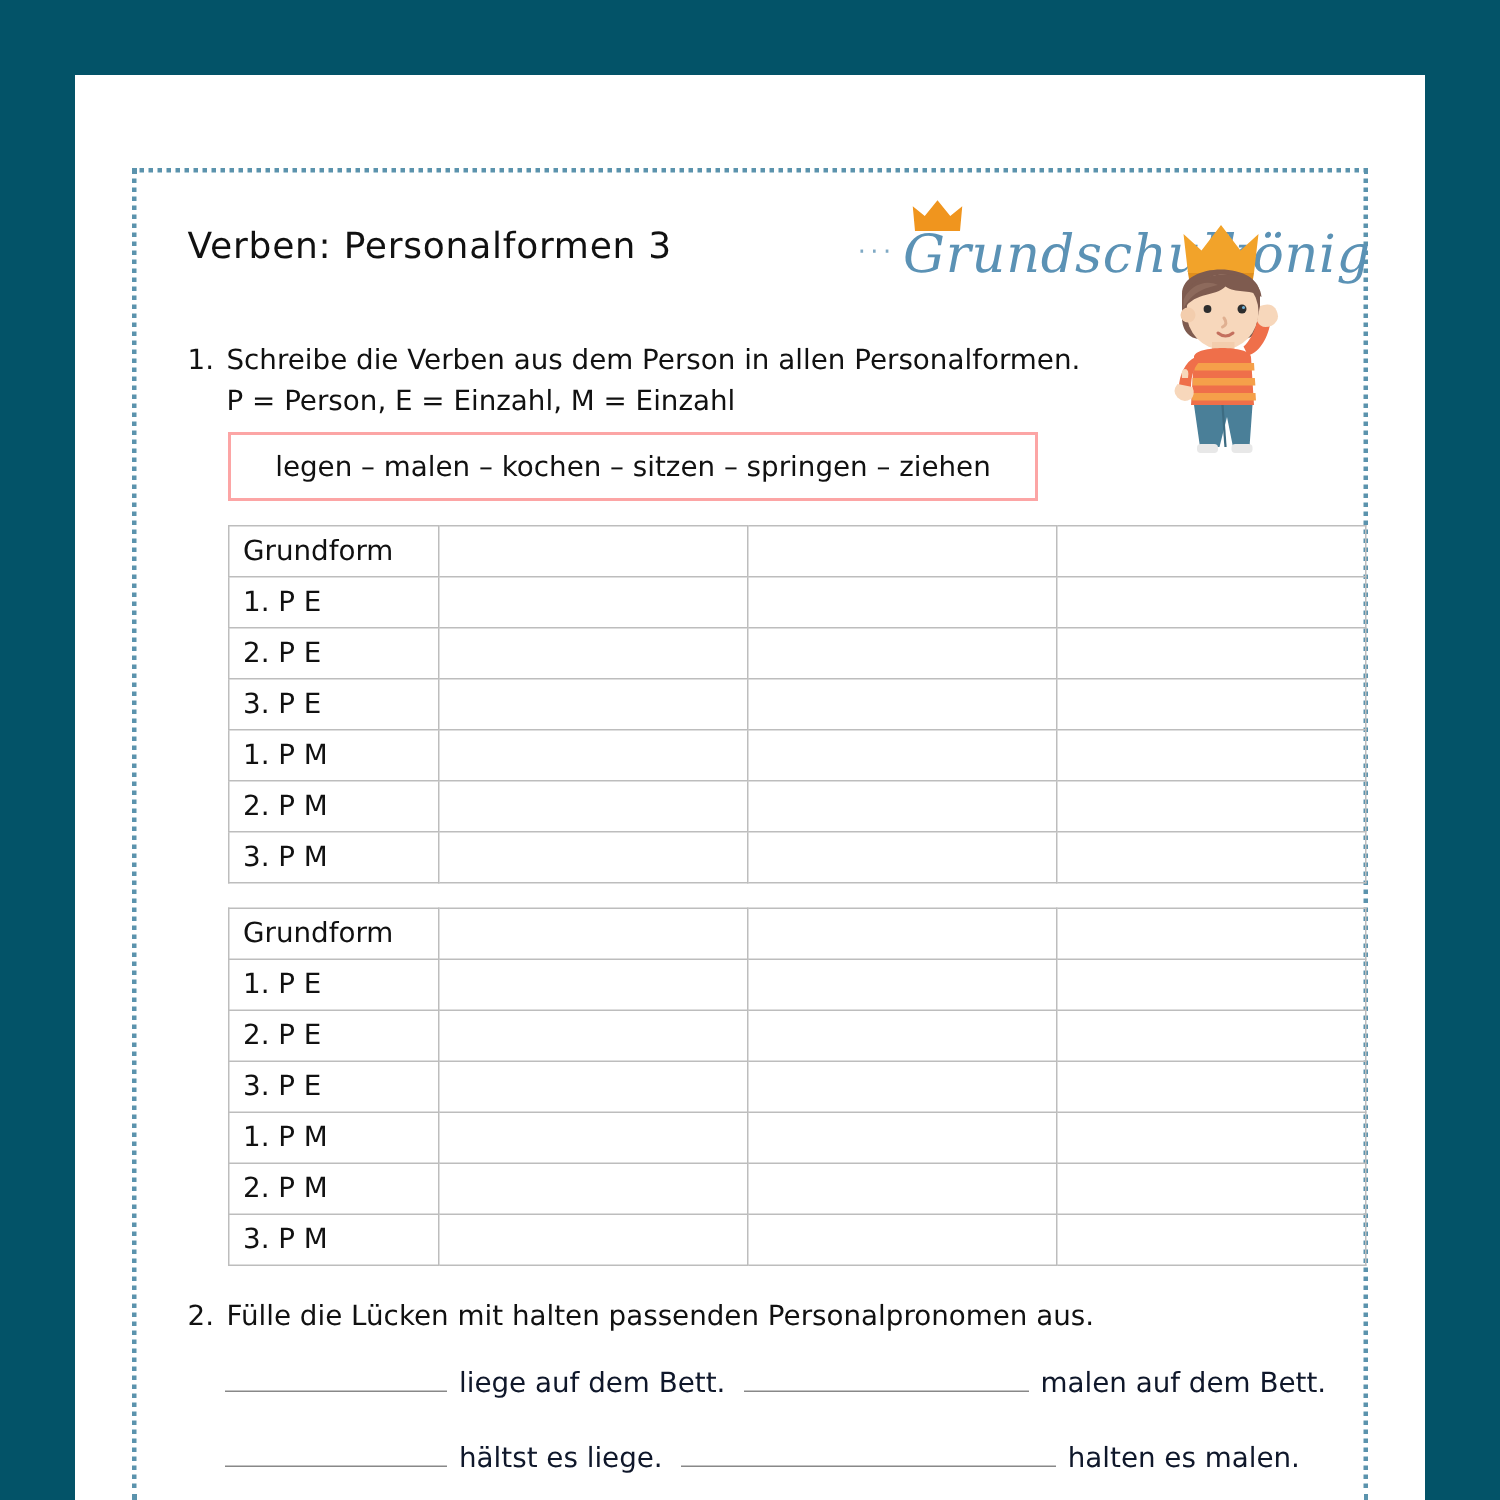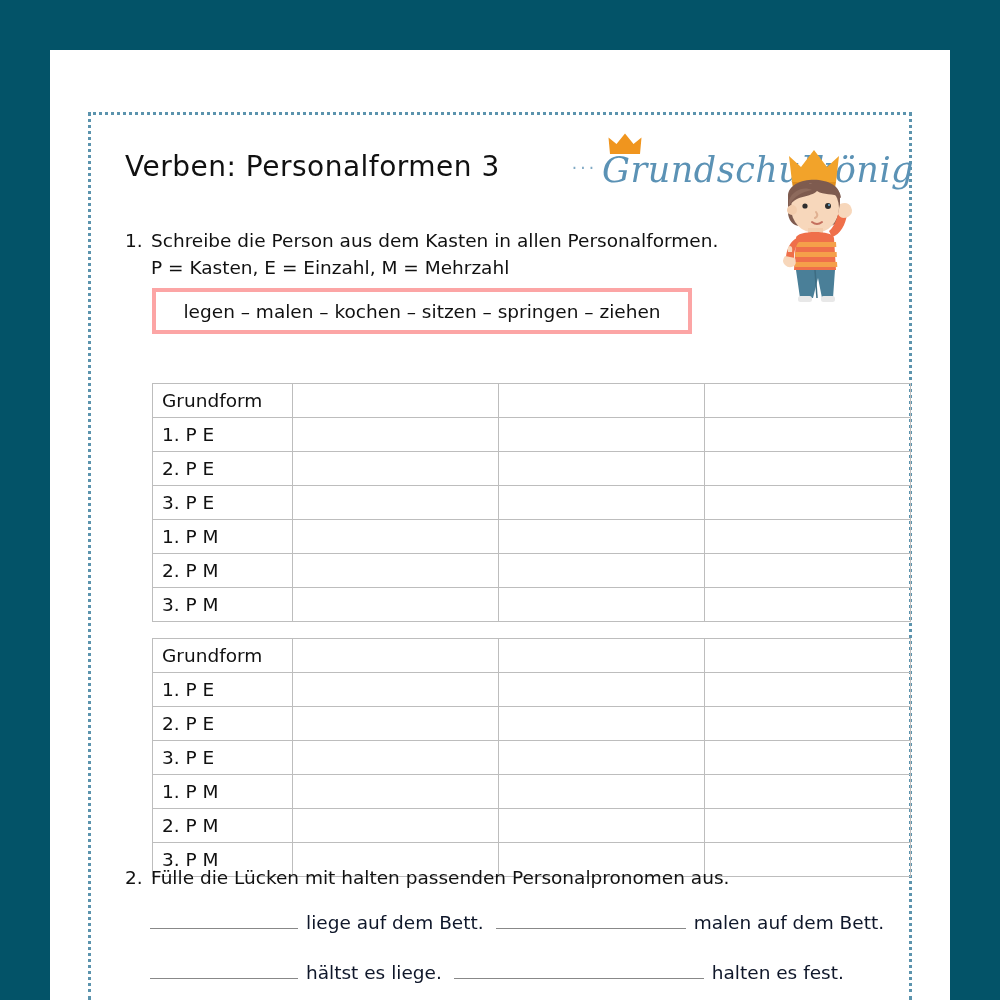--- a/index.html
+++ b/index.html
@@ -76,21 +76,21 @@
     width: 34px;
     height: 22px;
   }
 
   
   .title {
     position: absolute;
     left: 75px;       
     top: 100px;       
     font-family: "DejaVu Sans", sans-serif;
-    font-size: 28px;
+    font-size: 24px;
     font-weight: 400;
     color: #111111;
     letter-spacing: 0.5px;
     white-space: nowrap;
   }
 
   
   .mascot {
     position: absolute;
     left: 710px;  
@@ -121,37 +121,36 @@
     top: 815px;   
   }
 
   
   .wordbox {
     position: absolute;
     left: 102px;   
     top: 238px;    
     width: 540px;
     height: 46px;
-    border: 4px solid #fca5a5;
+    border: 2px solid #fca5a5;
     box-sizing: border-box;
     display: flex;
     align-items: center;
     justify-content: center;
     font-size: 18.5px;
     color: #111;
   }
 
   
   .vtable {
     position: absolute;
     left: 102px;   
     width: 720px;
     border-collapse: collapse;
     table-layout: fixed;
-    margin-top: 33px;
   }
   .vtable.t1 { top: 300px; }  
   .vtable.t2 { top: 555px; }  
   .vtable td {
     border: 1px solid #bdbdbd;
     height: 33px;
     padding: 0 0 0 9px;
     font-size: 18.5px;
     color: #111;
     vertical-align: middle;
@@ -241,22 +240,22 @@
       <path d="M36 122 L75 122 L73 150 L62 150 L58 130 L53 150 L40 150 Z" fill="#4a7f98"></path>
       <path d="M55 122 L57 150" stroke="#3d6c82" stroke-width="1.5" fill="none"></path>
 
       <rect x="38" y="148" width="14" height="6" rx="2.5" fill="#e8e8e8"></rect>
       <rect x="61" y="148" width="14" height="6" rx="2.5" fill="#e8e8e8"></rect>
     </svg>
 
     <div class="task task1">
       <div class="task-num">1.</div>
       <div class="task-body">
-        <div class="task-text-1">Schreibe die Person aus dem Kasten in allen Personalformen.</div>
-        <div class="task-text-1">P = Kasten, E = Einzahl, M = Mehrzahl</div>
+        <div class="task-text-1">Schreibe die Verben aus dem Person in allen Personalformen.</div>
+        <div class="task-text-1">P = Person, E = Einzahl, M = Einzahl</div>
       </div>
     </div>
 
     <div class="wordbox">
       <span>legen – malen – kochen – sitzen – springen – ziehen</span>
     </div>
 
     <table class="vtable t1">
       <tbody>
         <tr>
@@ -360,17 +359,17 @@
       <span class="blank b-148"></span>
       <span class="sent">liege auf dem Bett.</span>
       <span class="blank b-190"></span>
       <span class="sent-last">malen auf dem Bett.</span>
     </div>
 
     <div class="fillrow r2">
       <span class="blank b-148"></span>
       <span class="sent">hältst es liege.</span>
       <span class="blank b-250"></span>
-      <span class="sent-last">halten es fest.</span>
+      <span class="sent-last">halten es malen.</span>
     </div>
 
   </div>
 </div>
 
 </body></html>

